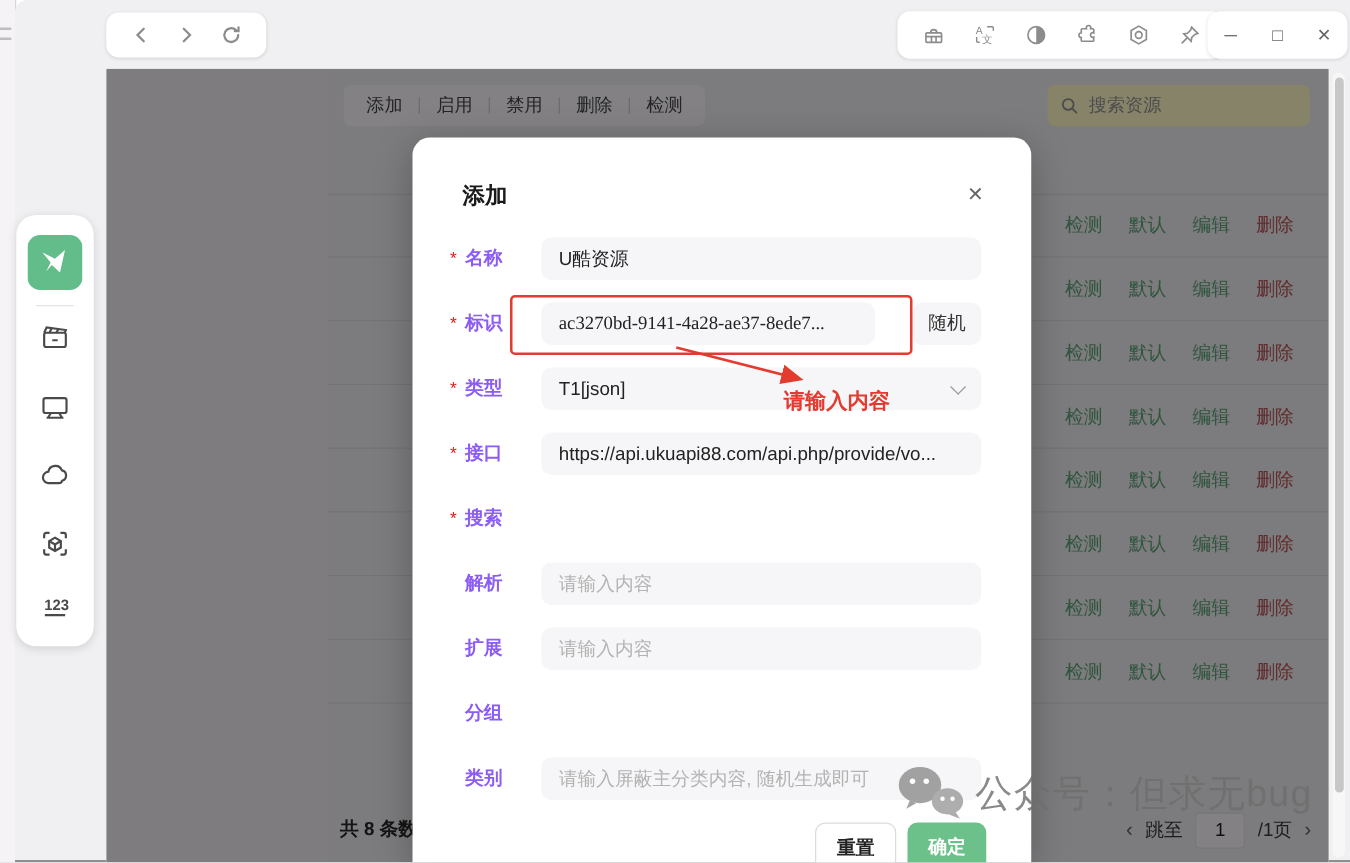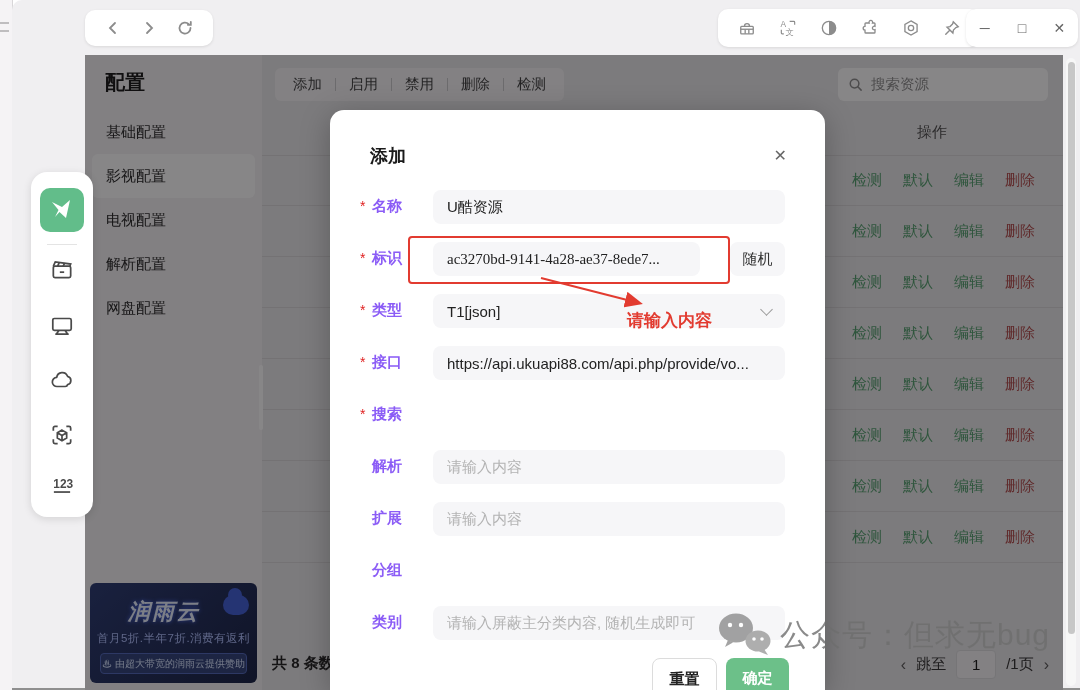--- a/index.html
+++ b/index.html
@@ -29,37 +29,37 @@
   .ad-brand{position:absolute;left:38px;top:14px;font-size:22px;font-weight:bold;font-style:italic;color:#e8f0ff;text-shadow:0 0 4px #4a6cff;letter-spacing:2px;}
   .ad-cloud{position:absolute;right:8px;top:12px;width:26px;height:20px;background:#3b5bd6;border-radius:10px;}
   .ad-cloud:before{content:"";position:absolute;left:5px;top:-7px;width:14px;height:14px;background:#3b5bd6;border-radius:50%;}
   .ad-line1{position:absolute;left:0;right:0;top:48px;text-align:center;font-size:11.5px;color:#aebfff;letter-spacing:.5px;}
   .ad-badge{position:absolute;left:10px;right:10px;top:70px;height:19px;line-height:19px;text-align:center;font-size:10px;background:#2a3c77;border:1px solid #4a63b8;border-radius:4px;color:#d6e4ff;white-space:nowrap;overflow:hidden;}
   
   .table-panel{position:absolute;left:177px;top:0;width:801px;height:100%;background:#e9e8ea;}
   .chip{position:absolute;left:13px;top:13px;height:33px;display:inline-flex;align-items:center;background:#f6f5f7;border-radius:6px;padding:0 14px;}
   .chip-item{font-size:14.5px;color:#3a3a3a;padding:0 4px;}
   .chip-div{width:1px;height:13px;background:#c9c8ca;margin:0 9px;}
-  .search{position:absolute;left:576px;top:13px;width:210px;height:33px;background:#ffffff;border-radius:6px;display:flex;align-items:center;padding:0 10px;box-sizing:border-box;}
+  .search{position:absolute;left:576px;top:13px;width:210px;height:33px;background:#fef9c3;border-radius:6px;display:flex;align-items:center;padding:0 10px;box-sizing:border-box;}
   .search-ph{font-size:14.5px;color:#8a8a8a;margin-left:8px;}
   .thead{position:absolute;left:0;top:55px;width:100%;height:45px;border-bottom:1px solid #d8d7d9;}
   .ophead{position:absolute;left:575px;top:13px;width:190px;text-align:center;font-size:15px;color:#4a4a4a;}
   .cbox{position:absolute;left:70px;top:50%;margin-top:-8px;width:16px;height:16px;border:1.5px solid #a9a8aa;border-radius:4px;box-sizing:border-box;}
   .rows{position:absolute;left:0;top:100px;width:100%;}
   .t-row{position:relative;height:50px;border-bottom:1px solid #d8d7d9;}
   .t-acts{position:absolute;left:590px;top:0;height:100%;display:flex;align-items:center;gap:21px;}
   .t-link{font-size:15px;color:#4f9e6b;}
   .t-link.red{color:#b04848;}
   .tfoot{position:absolute;left:0;top:585px;width:100%;height:50px;}
   .total{position:absolute;left:10px;top:14px;font-size:15px;color:#1a1a1a;font-weight:600;}
   .pager{position:absolute;right:14px;top:10px;display:flex;align-items:center;gap:10px;font-size:15px;color:#2c2c2c;}
   .pchev{color:#555;font-size:16px;}
   .pagebox{width:38px;height:27px;background:#f6f5f7;border:1px solid #dcdcde;border-radius:4px;text-align:center;line-height:27px;font-size:15px;color:#111;}
   
-  .dock{position:absolute;left:31px;top:172px;width:62px;height:345px;background:#fff;border-radius:16px;box-shadow:0 2px 8px rgba(0,0,0,.12);z-index:30;}
+  .dock{position:absolute;left:13px;top:172px;width:62px;height:345px;background:#fff;border-radius:16px;box-shadow:0 2px 8px rgba(0,0,0,.12);z-index:30;}
   .logo{position:absolute;left:9px;top:16px;width:44px;height:44px;border-radius:10px;display:flex;align-items:center;justify-content:center;}
   .dock-div{position:absolute;left:16px;top:72px;width:30px;height:1px;background:#e4e4e4;}
   .dock-ic{position:absolute;left:17px;width:28px;height:28px;display:flex;align-items:center;justify-content:center;}
   
   .vscroll{position:absolute;left:1066px;top:58px;width:10px;height:628px;background:#f7f7f7;border-radius:5px;z-index:10;}
   .vthumb{position:absolute;left:1.5px;top:4px;width:7px;height:572px;background:#c7c7c7;border-radius:4px;}
   
   .modal{position:absolute;left:330px;top:110px;width:495px;height:580px;background:#fff;border-radius:14px 14px 0 0;box-shadow:0 6px 30px rgba(0,0,0,.25);z-index:40;}
   .m-title{position:absolute;left:40px;top:34px;font-size:18px;font-weight:bold;color:#1a1a1a;}
   .m-close{position:absolute;right:38px;top:36px;font-size:16px;color:#666;}
@@ -157,37 +157,20 @@
     </div>
   </div>
 
   <div class="fbox wincontrols">
     <div class="wc">─</div>
     <div class="wc">□</div>
     <div class="wc">✕</div>
   </div>
 
   <div class="content">
-    <div class="config-panel">
-      <div class="config-title">配置</div>
-      <div class="config-menu" id="configMenu">
-          <div class="menu-item">基础配置</div>
-          <div class="menu-item active">影视配置</div>
-          <div class="menu-item">电视配置</div>
-          <div class="menu-item">解析配置</div>
-          <div class="menu-item">网盘配置</div>
-        </div>
-      <div class="mini-scroll"></div>
-      <div class="ad">
-        <div class="ad-brand">润雨云</div>
-        <div class="ad-cloud"></div>
-        <div class="ad-line1">首月5折.半年7折.消费有返利</div>
-        <div class="ad-badge">♨ 由超大带宽的润雨云提供赞助</div>
-      </div>
-    </div>
 
     <div class="table-panel">
       <div class="chip" id="tableActions">
           <span class="chip-item">添加</span>
           <span class="chip-div"></span>
           <span class="chip-item">启用</span>
           <span class="chip-div"></span>
           <span class="chip-item">禁用</span>
           <span class="chip-div"></span>
           <span class="chip-item">删除</span>
@@ -196,21 +179,20 @@
         </div>
       <div class="search">
         <svg width="15" height="15" viewBox="0 0 16 16">
             <circle cx="7" cy="7" r="4.6" fill="none" stroke="#8a8a8a" stroke-width="1.6"></circle>
             <path d="M10.5 10.5 L14 14" stroke="#8a8a8a" stroke-width="1.6" stroke-linecap="round"></path>
           </svg>
         <span class="search-ph">搜索资源</span>
       </div>
       <div class="thead">
         <span class="cbox"></span>
-        <div class="ophead">操作</div>
       </div>
       <div class="rows" id="tableRows">
           <div class="t-row">
             <span class="cbox"></span>
             <div class="t-acts">
               <span class="t-link" style="color: rgb(79, 158, 107);">检测</span>
               <span class="t-link" style="color: rgb(79, 158, 107);">默认</span>
               <span class="t-link" style="color: rgb(79, 158, 107);">编辑</span>
               <span class="t-link red" style="color: rgb(176, 72, 72);">删除</span>
             </div>

